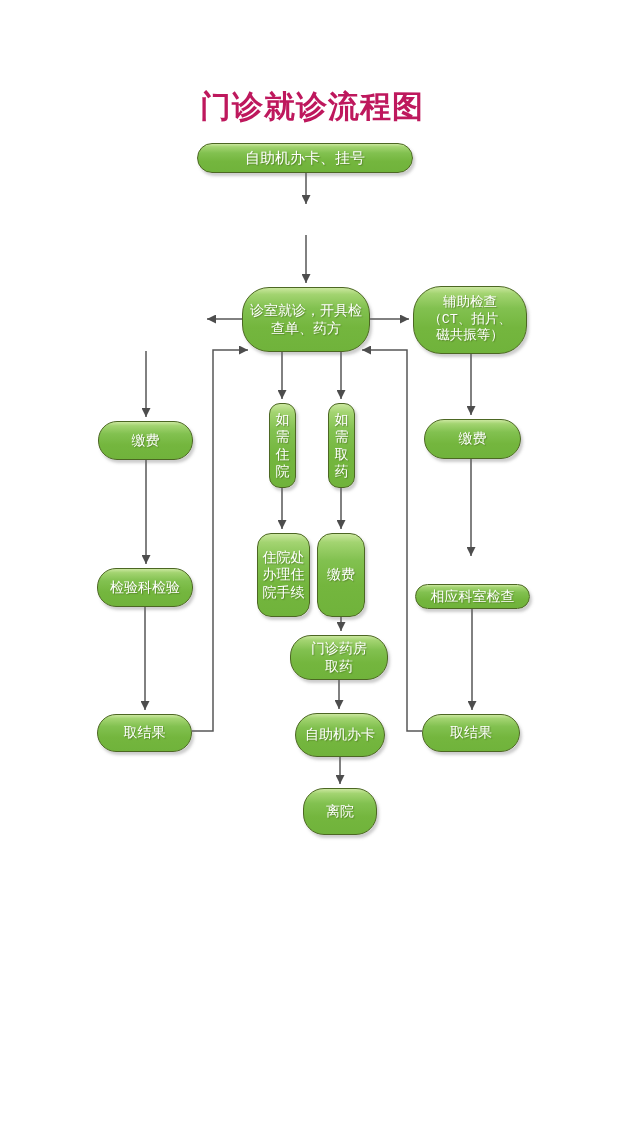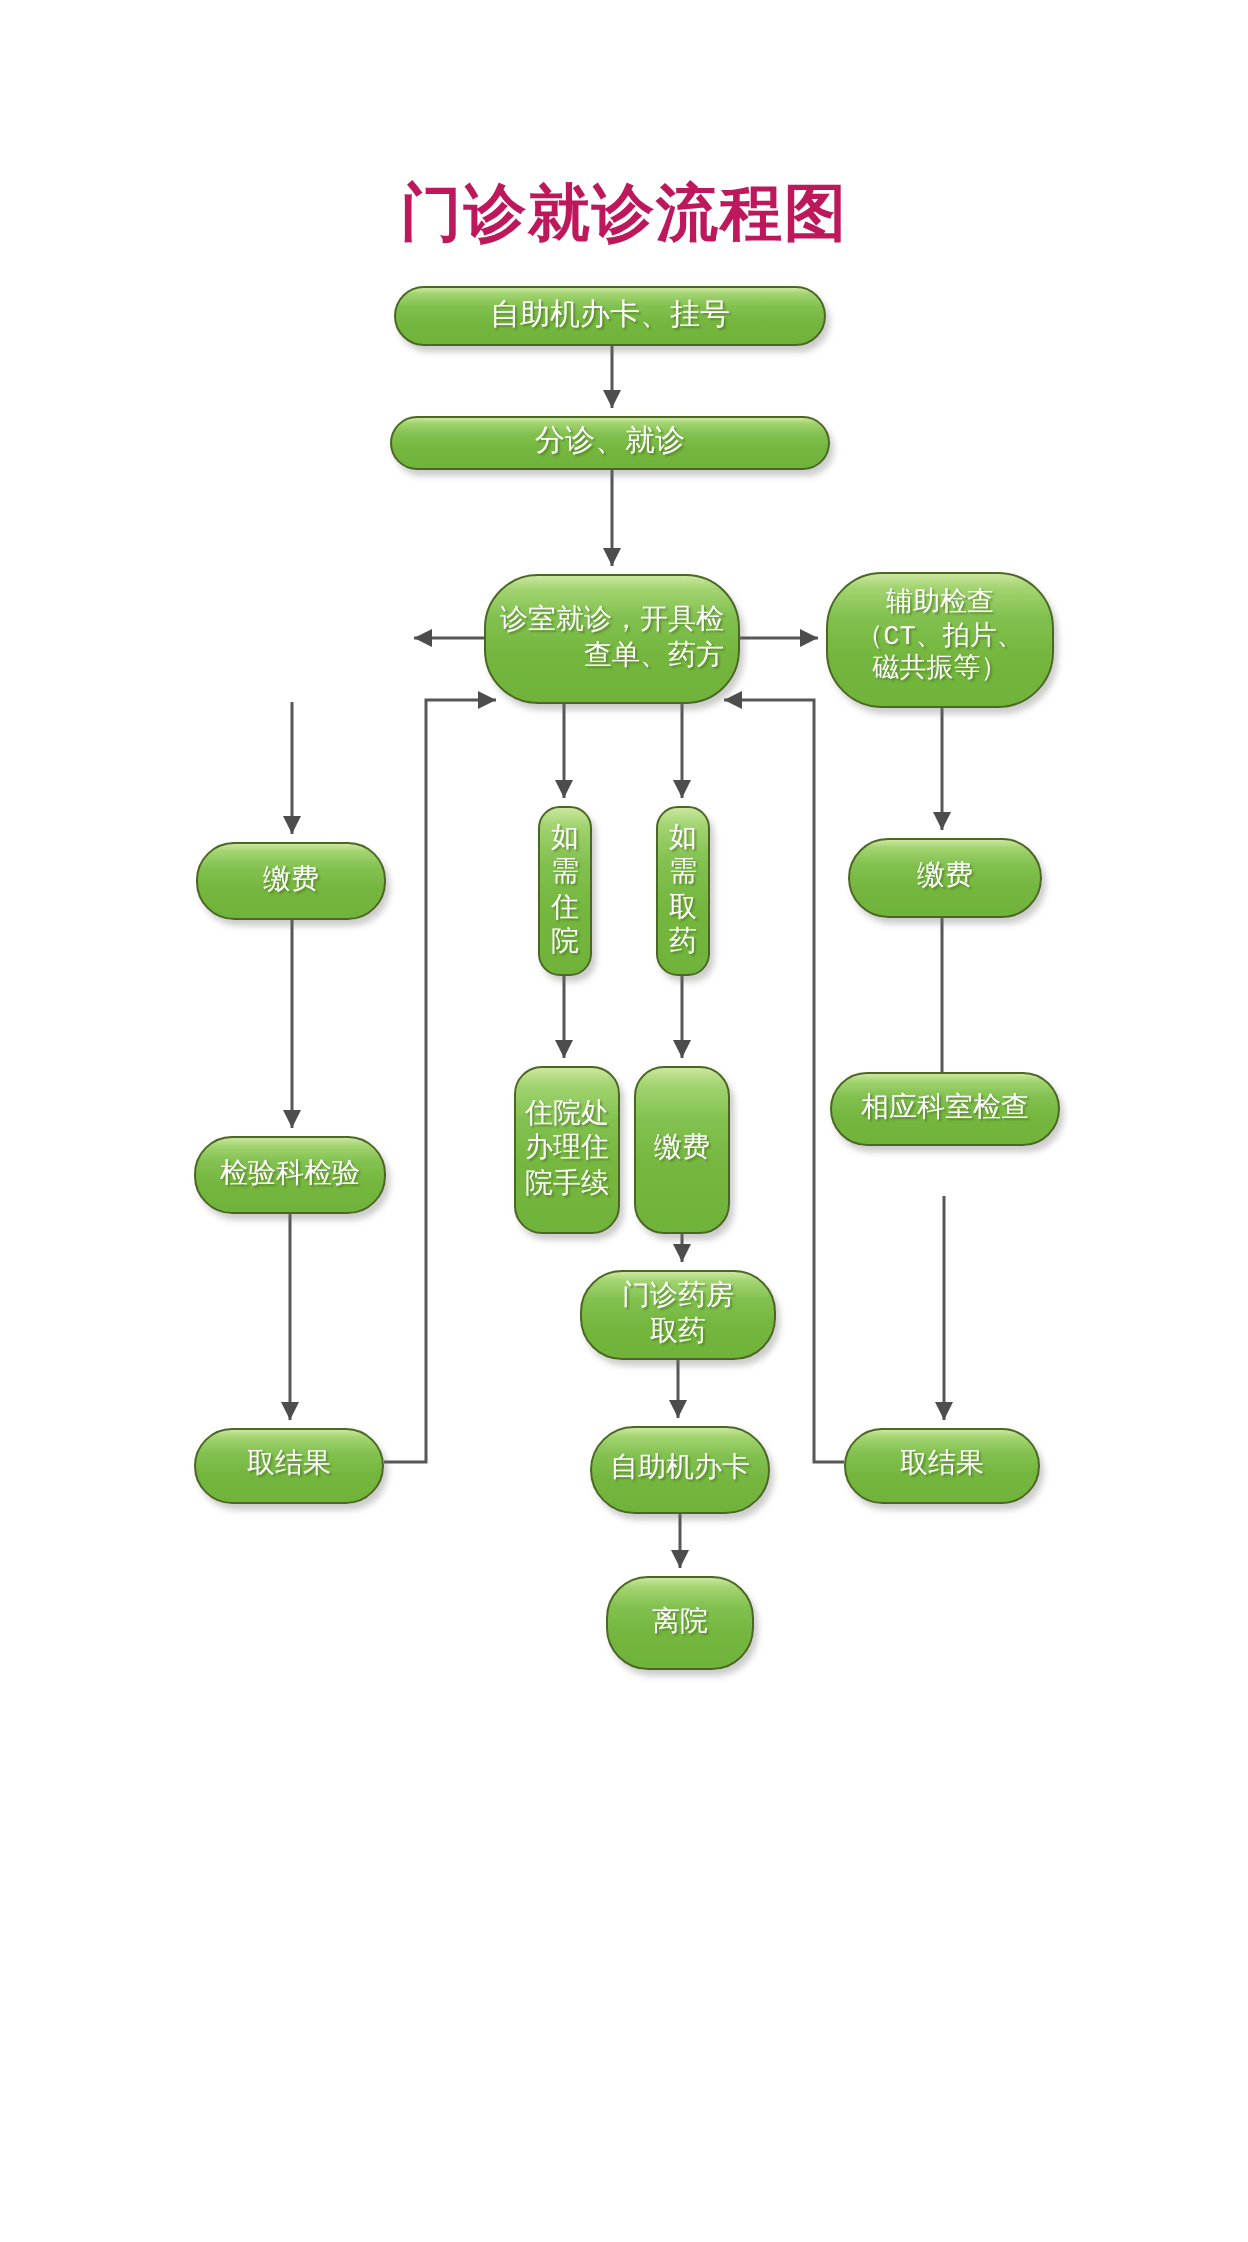--- a/index.html
+++ b/index.html
@@ -47,31 +47,31 @@
     white-space: pre-line;
     background: linear-gradient(to bottom, #cbe79f 0%, #a3d471 10%, #82c150 32%, #74b63e 62%, #70b33b 100%);
     border: 1.5px solid #4c6723;
     box-shadow: 2px 3px 3px rgba(110,110,110,0.35);
     text-shadow: 1px 1px 1px rgba(70,100,30,0.55);
     box-sizing: border-box;
   }
   
   .n-register      { left:197px; top:143px; width:216px; height:30px; border-radius:15px; font-size:15px; }
   .n-triage        { left:195px; top:208px; width:220px; height:27px; border-radius:14px; font-size:15px; }
-  .n-consult       { left:242px; top:287px; width:128px; height:65px; border-radius:27px;text-align:right; }
+  .n-consult       { left:242px; top:287px; width:128px; height:65px; border-radius:27px; }
   .n-blood-test    { left:90px;  top:288px; width:112px; height:63px; border-radius:30px; }
   .n-aux-check     { left:413px; top:286px; width:114px; height:68px; border-radius:28px; font-size:13.5px;font-family:Liberation Mono, monospace; }
   .n-pay-left      { left:98px;  top:421px; width:95px;  height:39px; border-radius:19px; }
   .n-need-hospital { left:269px; top:403px; width:27px;  height:85px; border-radius:11px; }
   .n-need-medicine { left:328px; top:403px; width:27px;  height:85px; border-radius:11px; }
   .n-pay-right     { left:424px; top:419px; width:97px;  height:40px; border-radius:20px; }
   .n-lab-test      { left:97px;  top:568px; width:96px;  height:39px; border-radius:19px; }
   .n-admission     { left:257px; top:533px; width:53px;  height:84px; border-radius:14px; }
   .n-pay-mid       { left:317px; top:533px; width:48px;  height:84px; border-radius:15px; }
-  .n-dept-check    { left:415px; top:536px; width:115px; height:37px; border-radius:19px; }
+  .n-dept-check    { left:415px; top:584px; width:115px; height:25px; border-radius:19px; }
   .n-pharmacy      { left:290px; top:635px; width:98px;  height:45px; border-radius:21px; }
   .n-result-left   { left:97px;  top:714px; width:95px;  height:38px; border-radius:19px; }
   .n-injection     { left:295px; top:713px; width:90px;  height:44px; border-radius:22px; }
   .n-result-right  { left:422px; top:714px; width:98px;  height:38px; border-radius:19px; }
   .n-leave         { left:303px; top:788px; width:74px;  height:47px; border-radius:21px; }
   .edge {
     stroke: #575757;
     stroke-width: 1.5;
     fill: none;
   }
@@ -104,21 +104,20 @@
     <line class="edge" x1="341" y1="617" x2="341" y2="631" marker-end="url(#arrow)"></line>
     <line class="edge" x1="339" y1="680" x2="339" y2="709" marker-end="url(#arrow)"></line>
     <line class="edge" x1="340" y1="757" x2="340" y2="784" marker-end="url(#arrow)"></line>
     <line class="edge" x1="471" y1="354" x2="471" y2="415" marker-end="url(#arrow)"></line>
     <line class="edge" x1="471" y1="459" x2="471" y2="556" marker-end="url(#arrow)"></line>
     <line class="edge" x1="472" y1="598" x2="472" y2="710" marker-end="url(#arrow)"></line>
     <polyline class="edge" points="422,731 407,731 407,350 362,350" marker-end="url(#arrow)"></polyline>
   </svg>
 
   <div class="node n-register">自助机办卡、挂号</div>
-  <div class="node n-triage">分诊、就诊</div>
   <div class="node n-consult">诊室就诊，开具检
 查单、药方</div>
   <div class="node n-aux-check">辅助检查
 （CT、拍片、
 磁共振等）</div>
   <div class="node n-pay-left">缴费</div>
   <div class="node n-need-hospital">如
 需
 住
 院</div>

